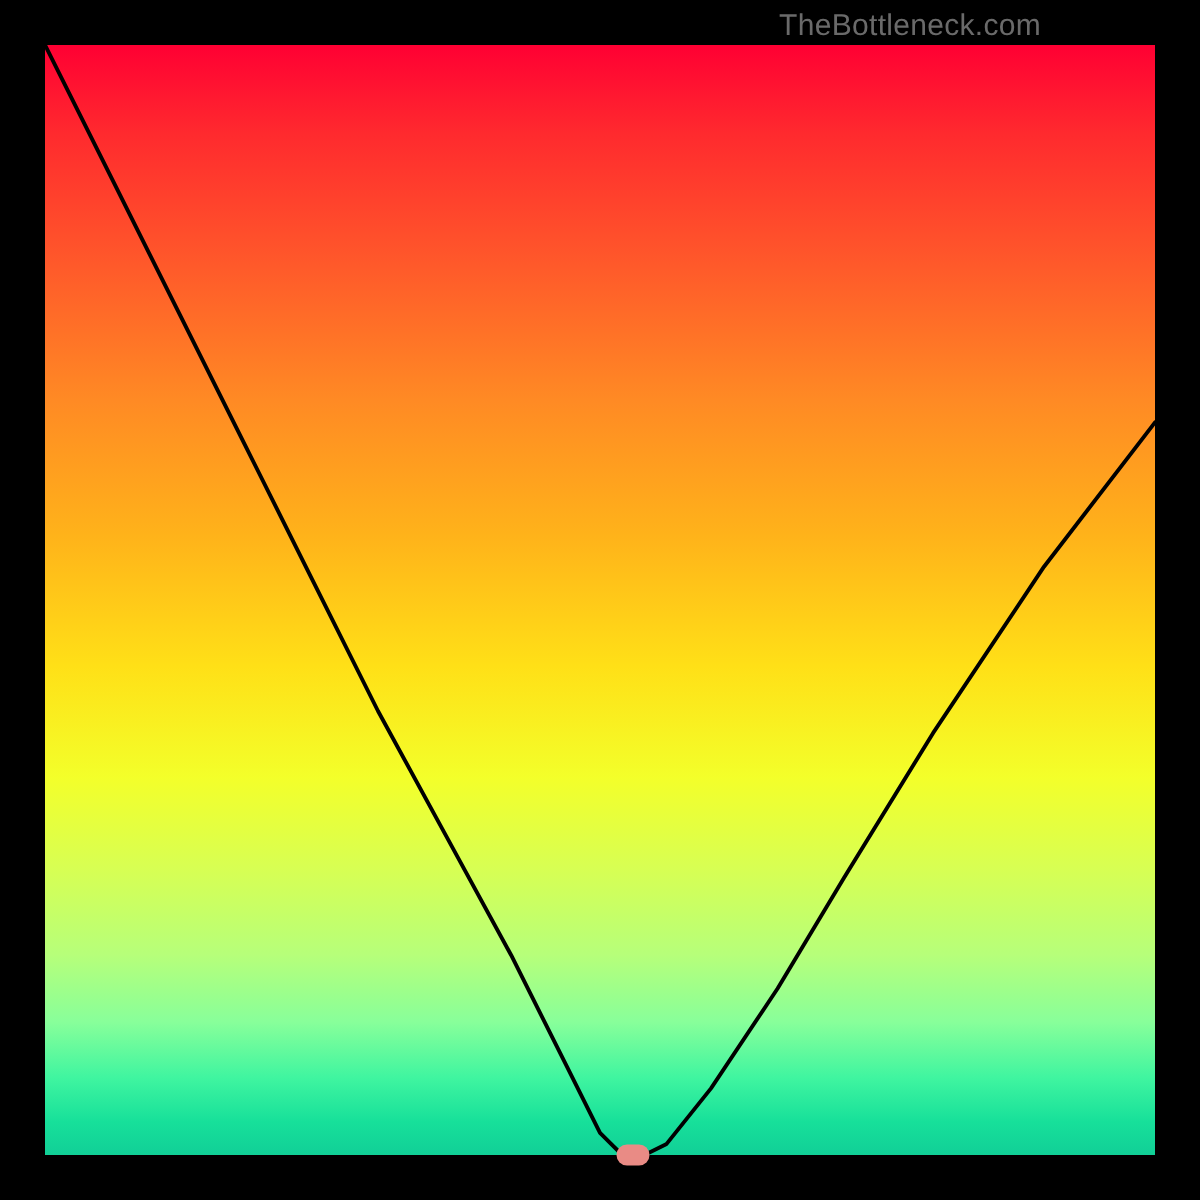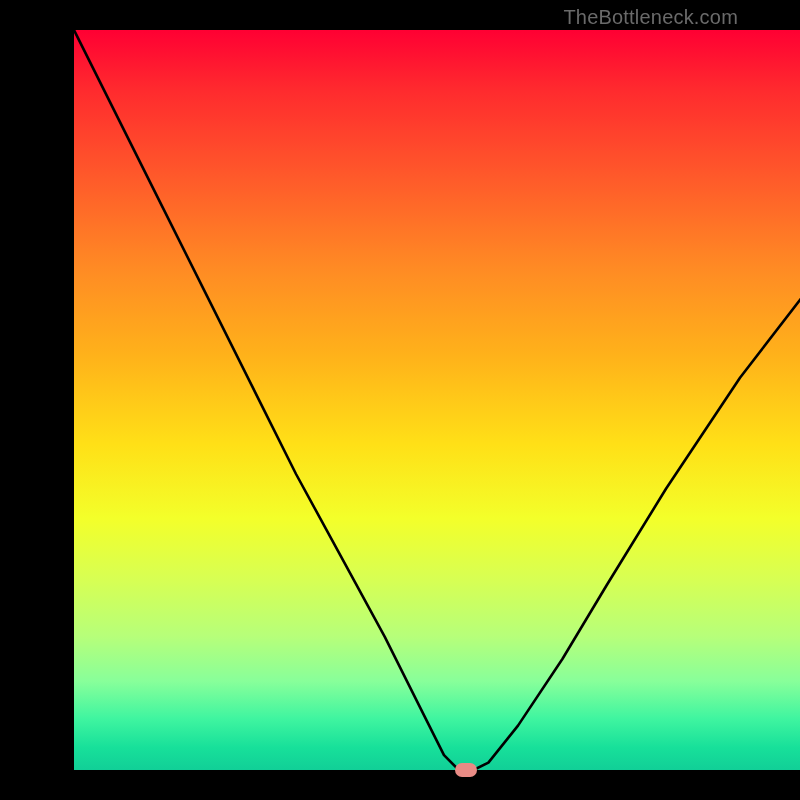--- a/index.html
+++ b/index.html
@@ -9,21 +9,20 @@
     height: 800px;
     overflow: hidden;
     background: #000;
     font-family: Arial, Helvetica, sans-serif;
   }
   .frame {
     position: relative;
     width: 704px;
     height: 800px;
     background: #000;
-    margin-left: 44px;
   }
   .plot-area {
     position: absolute;
     left: 30px;
     top: 30px;
     width: 740px;
     height: 740px;
     
     background: linear-gradient(
       to bottom,

